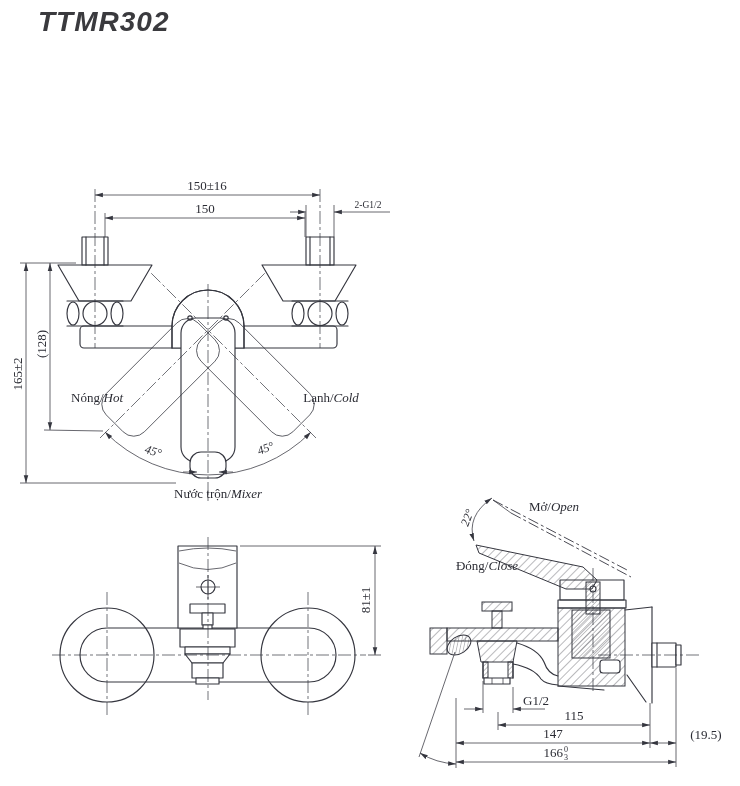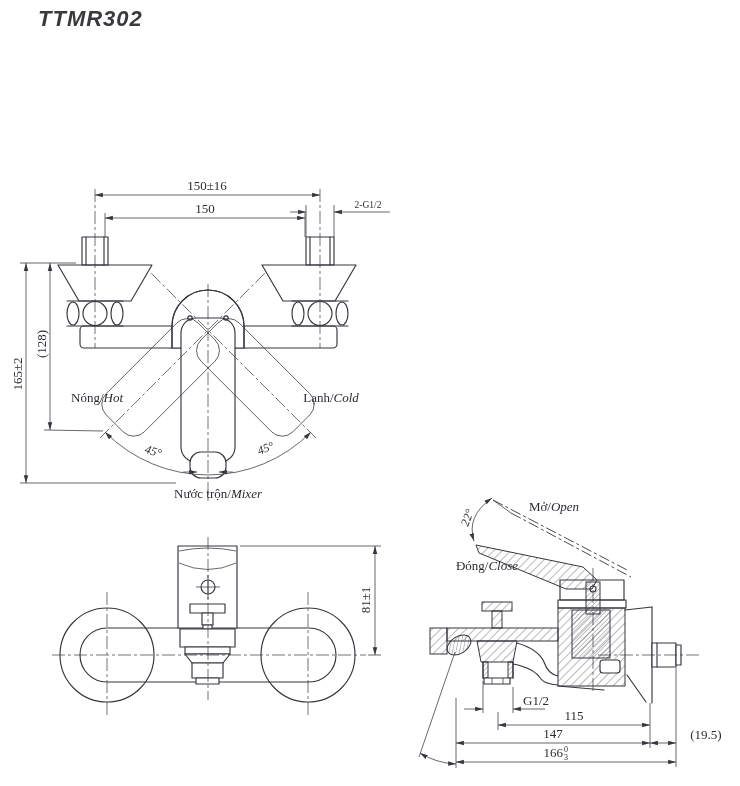--- a/index.html
+++ b/index.html
@@ -1,20 +1,20 @@
 <!DOCTYPE html>
 <html><head>
 <meta charset="utf-8">
 <style>
   html,body{margin:0;padding:0;background:#fff;}
   .page{position:relative;width:740px;height:786px;background:#ffffff;overflow:hidden;
         font-family:"Liberation Serif",serif;}
   .title{position:absolute;left:38px;top:6px;
          font-family:"Liberation Sans",sans-serif;
-         font-weight:bold;font-style:italic;font-size:22px;letter-spacing:1px;
+         font-weight:bold;font-style:italic;font-size:28px;letter-spacing:1px;
          color:#3a3a3e;}
   svg{position:absolute;left:0;top:0;}
   .ln{stroke:#35363f;stroke-width:1.15;fill:none;stroke-linecap:round;stroke-linejoin:round;}
   .lnw{stroke:#35363f;stroke-width:1.15;fill:#ffffff;stroke-linejoin:round;}
   .thin{stroke:#35363f;stroke-width:0.75;fill:none;}
   .cl{stroke:#35363f;stroke-width:0.7;fill:none;stroke-dasharray:13 3 3 3;}
   .ph{stroke:#35363f;stroke-width:0.9;fill:none;stroke-dasharray:11 3 3 3;}
   .hatch{fill:url(#h1);stroke:#35363f;stroke-width:1;}
   .hatchd{fill:url(#h2);stroke:#35363f;stroke-width:1;}
   .arr{fill:#35363f;}

